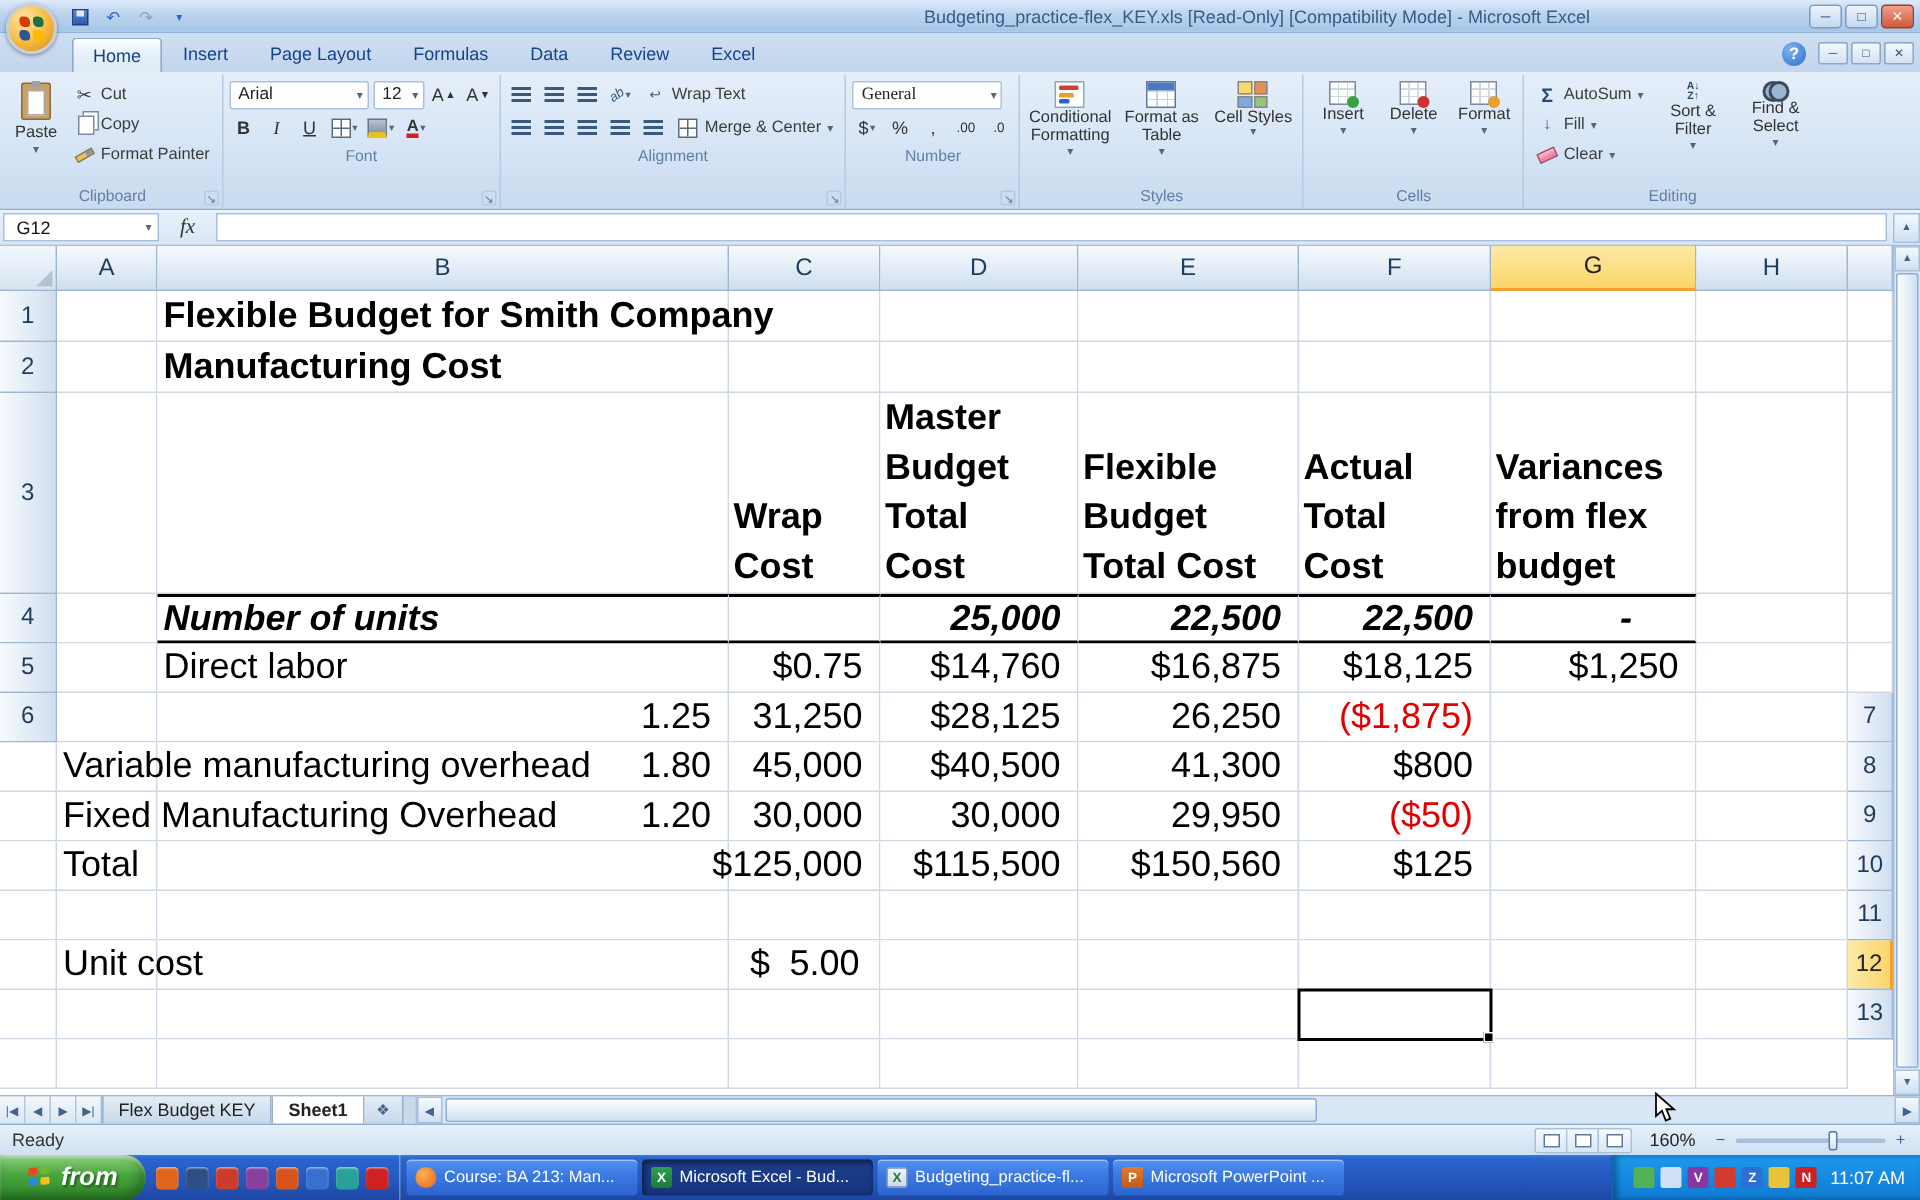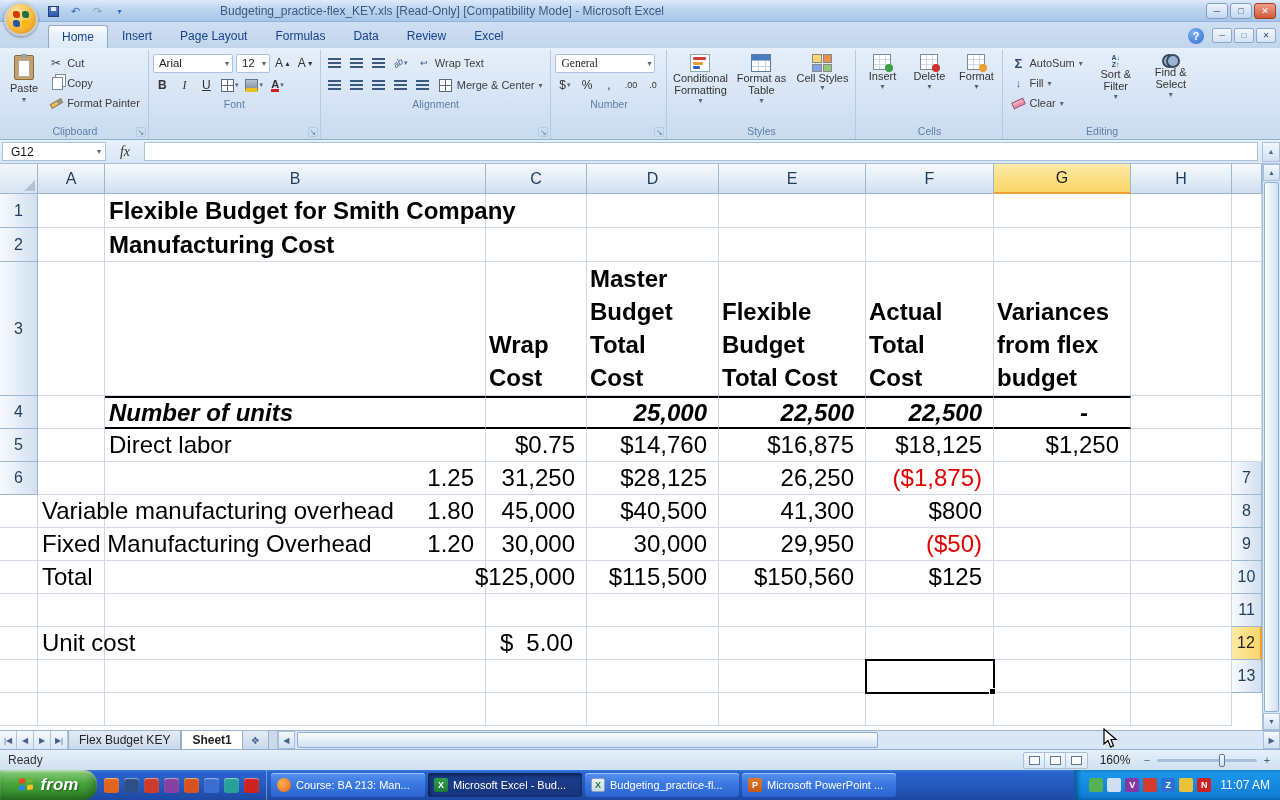--- a/index.html
+++ b/index.html
@@ -11,21 +11,21 @@
   .titlebar { height:22px; background:linear-gradient(#dceafb,#bcd4ee 45%,#a6c6e8); border-bottom:1px solid #93b2d8; position:relative; flex:0 0 22px; }
   .orb { position:absolute; left:4px; top:2px; width:34px; height:34px; border-radius:50%; z-index:50;
          background:radial-gradient(circle at 35% 30%, #ffe9a8, #f6b93d 55%, #d98a12); border:2px solid #c9cfd8; box-shadow:0 1px 3px rgba(0,0,0,.4); display:flex; align-items:center; justify-content:center; }
   .orb-flower { width:16px; height:16px; display:grid; grid-template-columns:7px 7px; grid-template-rows:7px 7px; gap:2px; transform:rotate(0deg); }
   .orb-flower span { border-radius:2px 50% 2px 50%; }
   .of1{background:#d83b01;} .of2{background:#1e7145;} .of3{background:#2b5797;} .of4{background:#ffb900;}
   .qat { position:absolute; left:44px; top:2px; display:flex; gap:3px; align-items:center; height:18px; }
   .qbtn { width:19px; height:17px; display:flex; align-items:center; justify-content:center; font-size:11px; color:#2c66c9; border-radius:2px; }
   .icon-save { width:11px; height:11px; background:linear-gradient(#5b87d6,#2d5aa8); border:1px solid #1e3f7a; position:relative; }
   .icon-save::after { content:""; position:absolute; left:2px; top:0; width:5px; height:4px; background:#dde8f8; }
-  .title-text { position:absolute; left:220px; right:220px; top:0; height:22px; line-height:22px; text-align:left; font-size:12px; color:#3a5a83; white-space:nowrap; overflow:hidden; }
+  .title-text { position:absolute; left:220px; right:220px; top:0; height:22px; line-height:22px; text-align:right; font-size:12px; color:#3a5a83; white-space:nowrap; overflow:hidden; }
   .win-controls { position:absolute; right:4px; top:3px; display:flex; gap:2px; z-index:51; }
   .wbtn { width:22px; height:16px; border-radius:3px; border:1px solid #7f9ec4; background:linear-gradient(#eef4fc,#c3d8f0); font-size:9px; line-height:14px; text-align:center; color:#2c4a73; }
   .wbtn.close { background:linear-gradient(#f0a08a,#d05a3a); color:#fff; border-color:#a04028; }
 
   
   .ribbon-tabs { height:26px; flex:0 0 26px; background:linear-gradient(#cfdff3,#c2d5ec); display:flex; align-items:flex-end; padding-left:48px; position:relative; }
   .rtab { padding:4px 13px 4px; font-size:12px; color:#15428b; border-radius:3px 3px 0 0; border:1px solid transparent; }
   .rtab.active { background:linear-gradient(#fdfeff,#e8f1fb 40%,#dcebf8); border-color:#8ea8c9; border-bottom:none; color:#15428b; }
   .help-circle { position:absolute; right:76px; top:6px; width:16px; height:16px; border-radius:50%; background:radial-gradient(circle at 35% 30%, #7fb2ee, #2f6fd0); color:#fff; font-size:11px; font-weight:bold; text-align:center; line-height:16px; }
   .wb-controls { position:absolute; right:4px; top:6px; display:flex; gap:2px; }
@@ -44,21 +44,21 @@
   .smallbtn .dd { font-size:8px; color:#567; }
   .ic { width:14px; height:14px; display:inline-flex; align-items:center; justify-content:center; font-size:12px; }
   .icon-clipboard { width:20px; height:25px; background:#c8a06a; border:1px solid #8a6a3a; border-radius:2px; position:relative; margin-bottom:2px; }
   .icon-clipboard::before { content:""; position:absolute; left:3px; top:4px; right:3px; bottom:2px; background:#fff; border:1px solid #aaa; }
   .icon-clipboard::after { content:""; position:absolute; left:6px; top:-2px; width:6px; height:4px; background:#9a9fa8; border-radius:1px; }
   .icon-copy { width:11px; height:13px; background:#fff; border:1px solid #7a8aa0; box-shadow:3px -3px 0 -1px #fff, 3px -3px 0 0 #7a8aa0; margin-left:2px; }
   .icon-brush { width:13px; height:5px; background:linear-gradient(90deg,#e8c060 60%, #8a97a8 60%); border:1px solid #907830; transform:rotate(-30deg); }
   .ctl-row { display:flex; align-items:center; gap:3px; height:22px; }
   .selectbox { display:flex; align-items:center; justify-content:space-between; background:#fff; border:1px solid #abc1dc; height:19px; font-size:11.5px; padding:0 3px 0 5px; border-radius:2px; color:#222; }
   .selectbox .dd { font-size:8px; color:#567; margin-left:3px; }
-  .w78{width:80px;} .w30{width:34px;} .w96{width:100px;font-family:Liberation Serif, serif;}
+  .w78{width:93px;} .w30{width:34px;} .w96{width:100px;font-family:Liberation Serif, serif;}
   .tbtn { min-width:19px; height:19px; display:flex; align-items:center; justify-content:center; font-size:12px; color:#333; border-radius:2px; padding:0 2px; gap:1px; }
   .tbtn .tiny { font-size:7px; }
   .tbtn .dd { font-size:7px; color:#567; }
   .tb-b{font-weight:bold;} .tb-i{font-style:italic; font-family:"Liberation Serif",serif;} .tb-u{text-decoration:underline;}
   .icon-gridbox { width:13px; height:13px; border:1px solid #5a6a7e; background:
       linear-gradient(#5a6a7e,#5a6a7e) 50% 0/1px 100% no-repeat,
       linear-gradient(#5a6a7e,#5a6a7e) 0 50%/100% 1px no-repeat, #fff; }
   .icon-fill { width:13px; height:13px; background:linear-gradient(#b8c4d4,#8a97a8); border:1px solid #66778c; border-bottom:4px solid #e8c020; }
   .icon-fontcolor { font-size:11px; font-weight:bold; border-bottom:3px solid #d02020; line-height:10px; }
   .icon-lines { width:13px; height:10px; background:repeating-linear-gradient(to bottom, #39597f 0 2px, transparent 2px 4px); }

